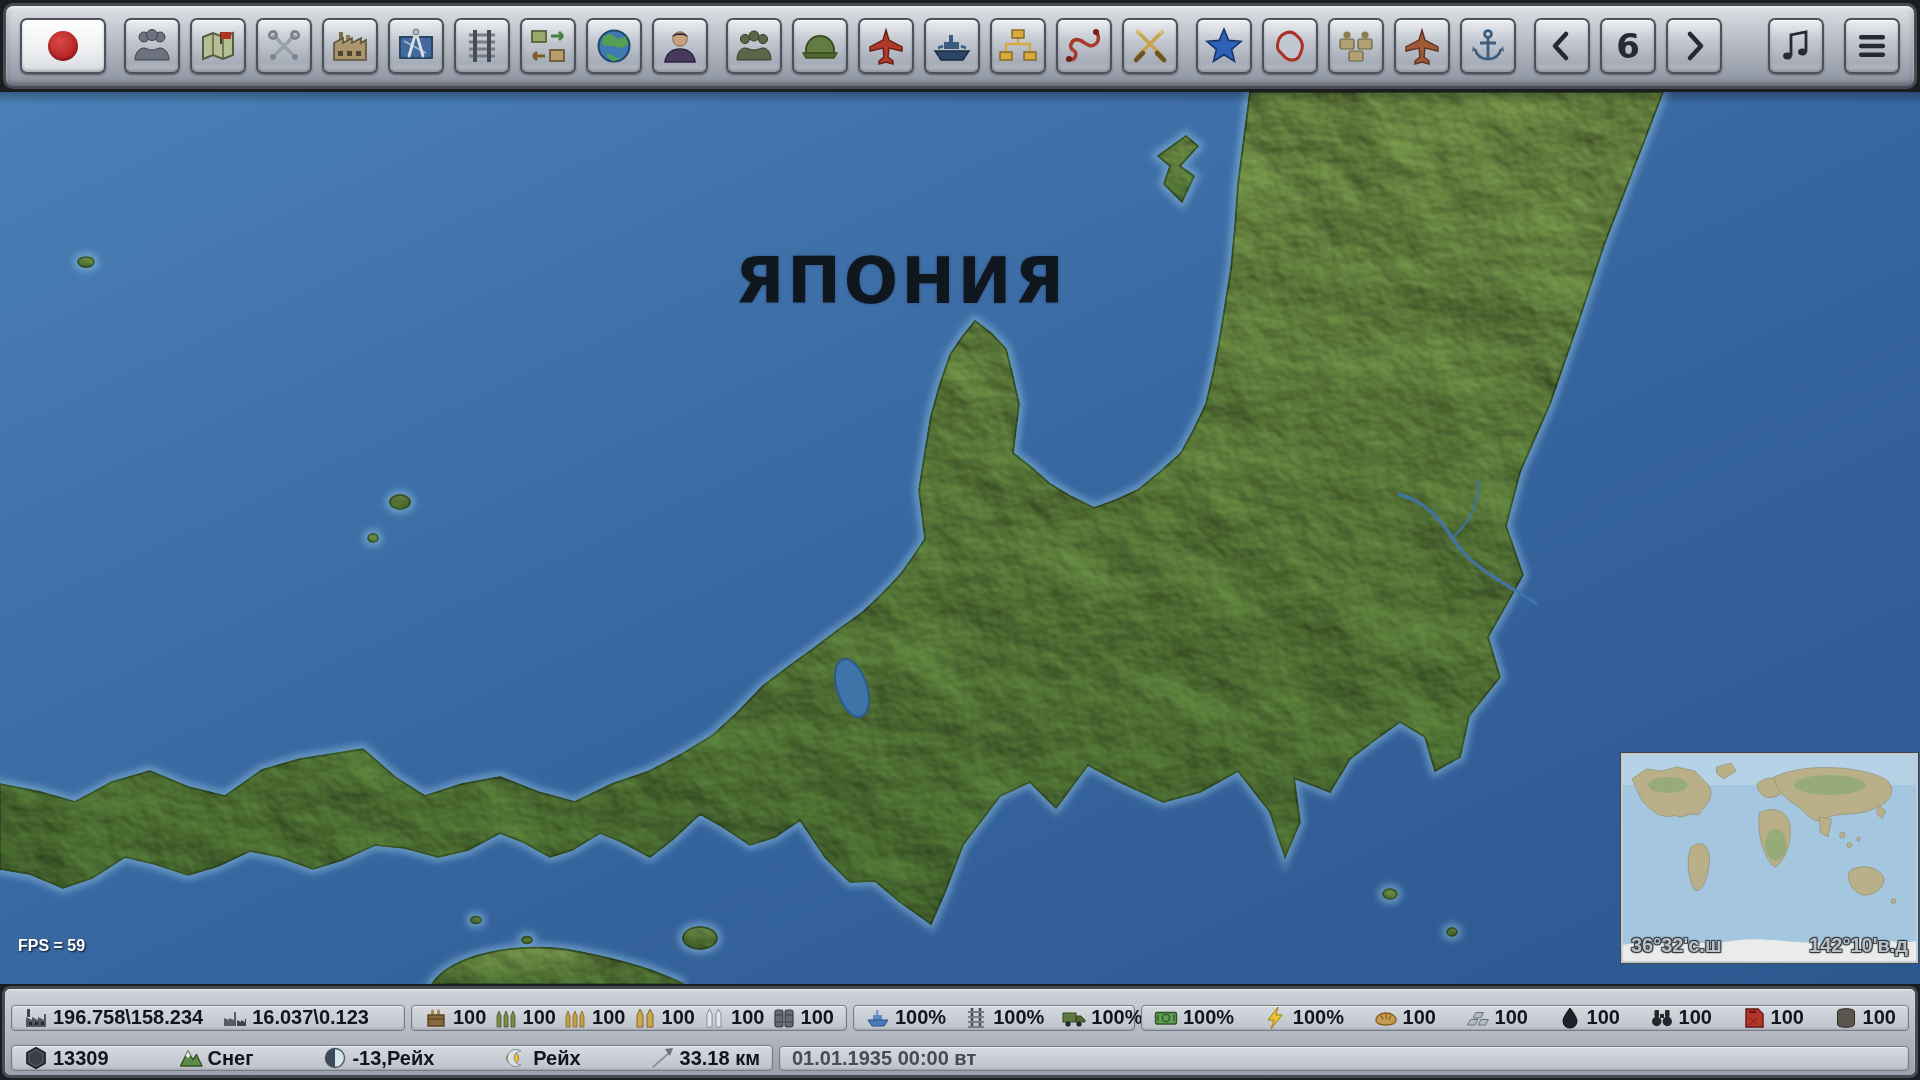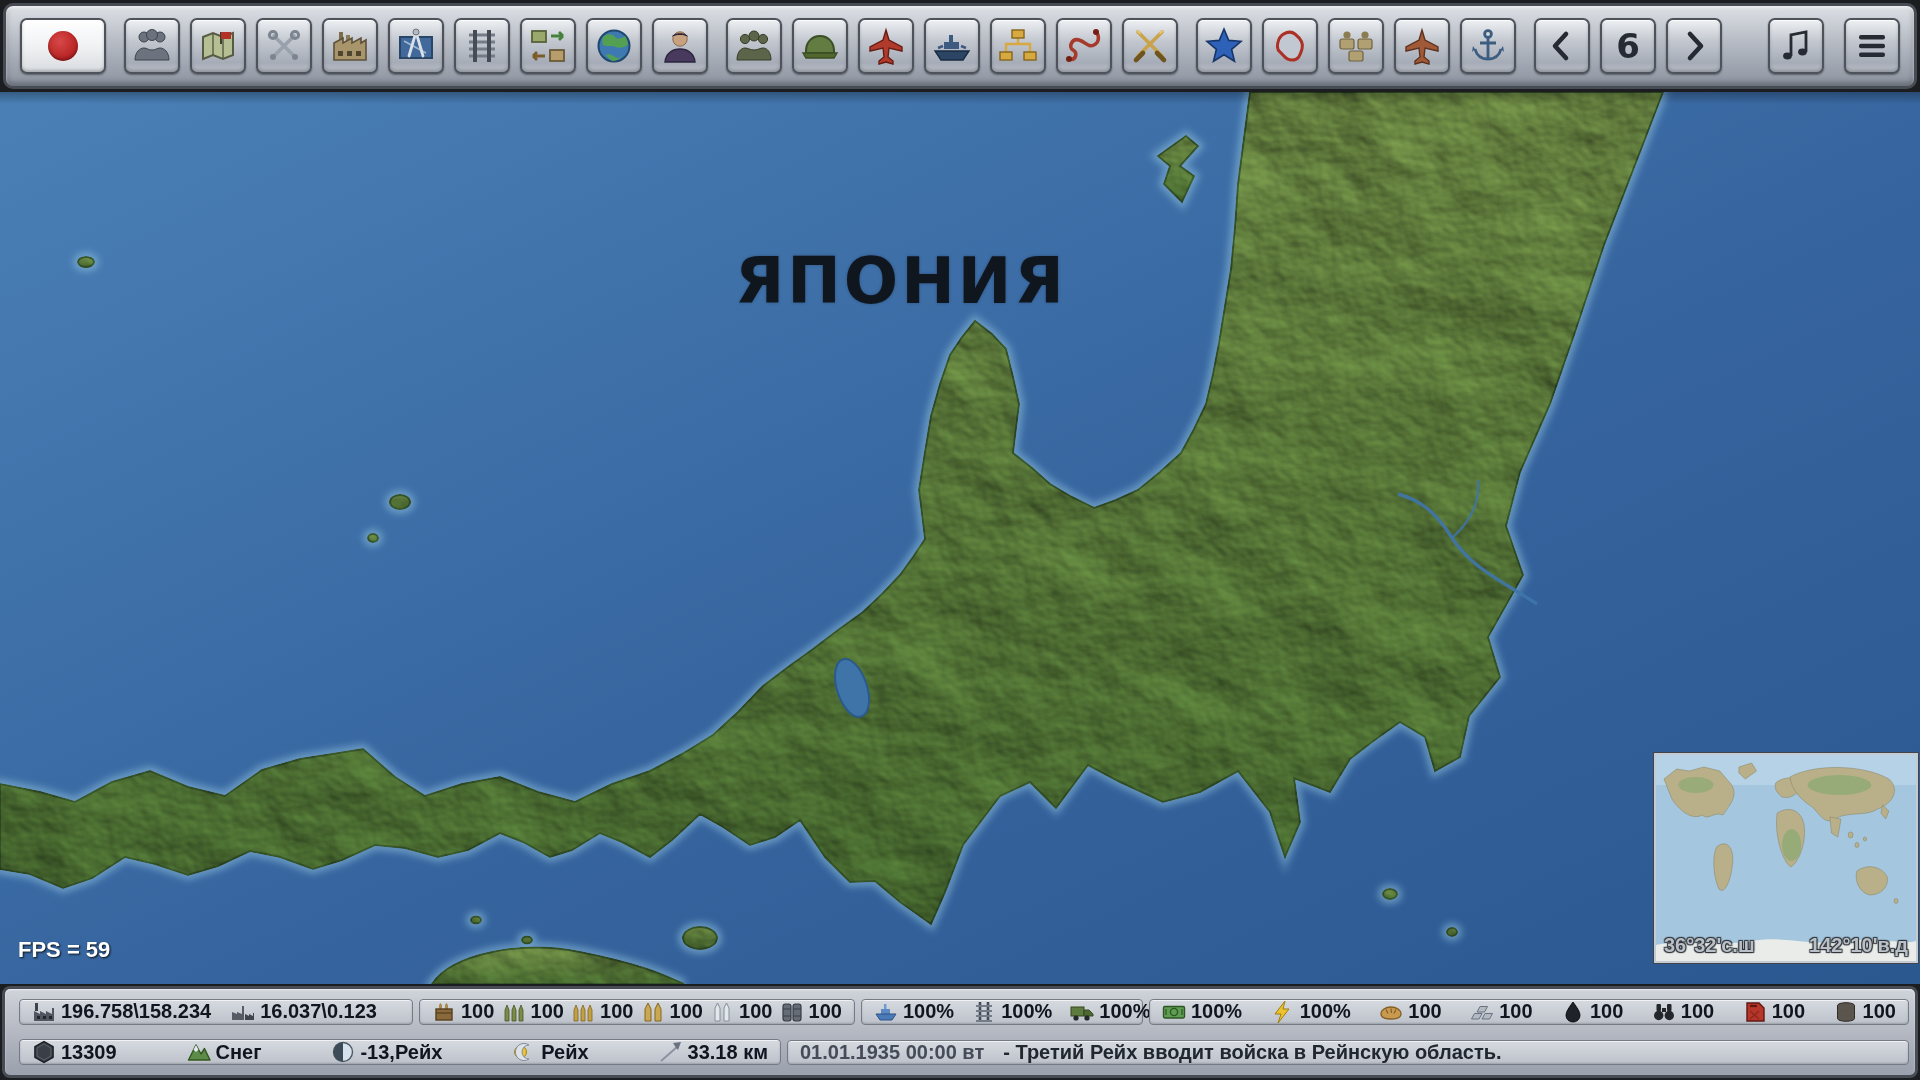--- a/index.html
+++ b/index.html
@@ -30,39 +30,39 @@
 
   
   .map{position:absolute;top:92px;left:0;width:1920px;height:892px;
     background:linear-gradient(155deg,#4a80b6,#36649e 55%,#2c5890);}
   .map::after{content:"";position:absolute;left:0;top:0;right:0;height:12px;
     background:linear-gradient(rgba(0,0,0,.28),rgba(0,0,0,0));pointer-events:none;}
   .mapcanvas{position:absolute;left:0;top:0;width:100%;height:100%;}
   .country-label{position:absolute;left:735px;top:152px;font-size:64px;font-weight:bold;
     letter-spacing:3px;color:rgba(12,16,20,.9);font-family:"DejaVu Sans",sans-serif;
     text-shadow:0 0 3px rgba(20,30,40,.35);}
-  .fps{position:absolute;left:18px;top:845px;font-size:22px;font-weight:bold;color:#ffffff;
+  .fps{position:absolute;left:18px;top:845px;font-size:16px;font-weight:bold;color:#ffffff;
     text-shadow:1px 1px 2px rgba(0,0,0,.85);}
 
   
-  .minimap{position:absolute;right:2px;top:661px;width:264px;height:210px;box-sizing:border-box;
+  .minimap{position:absolute;right:2px;top:661px;width:297px;height:210px;box-sizing:border-box;
     border:2px solid #c6cbd2;outline:1px solid #41464e;background:#9cc0da;cursor:pointer;}
   .minimap svg{width:100%;height:100%;display:block;}
   .mm-coord{position:absolute;bottom:4px;font-size:20px;font-weight:bold;color:#b9c0c7;
     text-shadow:1px 1px 1px #2e3338,-1px -1px 1px #2e3338,1px -1px 1px #2e3338,-1px 1px 1px #2e3338;}
   .mm-lat{left:8px;}
   .mm-lon{right:8px;}
 
   
   .footer{position:absolute;left:0;top:984px;width:1920px;height:96px;background:#1b1d21;box-sizing:border-box;padding:2px;}
   .footer-inner{height:100%;box-sizing:border-box;border:3px solid #464b54;border-radius:8px;
     background:linear-gradient(#cfd3da,#aeb3bd 60%,#9aa0ac);
     box-shadow:inset 0 1px 2px rgba(255,255,255,.6);
     display:flex;flex-direction:column;gap:3px;padding:4px 6px;}
-  .sb-row{flex:1;display:flex;gap:6px;align-items:center;min-height:0;margin-left:8px;}
+  .sb-row{flex:1;display:flex;gap:6px;align-items:flex-end;min-height:0;}
   .sb-group{display:flex;align-items:center;box-sizing:border-box;padding:0 12px;border:1px solid #757b85;border-radius:4px;
     background:linear-gradient(#d6dae0,#bdc2cb);
     box-shadow:inset 0 1px 0 rgba(255,255,255,.65), inset 0 -1px 2px rgba(0,0,0,.18);}
   .sb-item{display:flex;align-items:center;gap:5px;white-space:nowrap;}
   .sb-item .icon{width:24px;height:24px;flex:none;}
   .sb-value{font-size:20px;font-weight:bold;color:#10151f;white-space:nowrap;}
   .g-production{width:394px;gap:20px;}
   .g-munitions{width:436px;justify-content:space-between;}
   .g-transport{width:282px;gap:18px;}
   .g-economy{flex:1;justify-content:space-between;}
@@ -696,19 +696,18 @@
                 <svg viewBox="0 0 24 24">
                   <path d="M2 21L18 7" stroke="#8a93a0" stroke-width="2"></path>
                   <path d="M14 3l8-1-3 8-2.5-3z" fill="#6a7280"></path>
                 </svg>
               </span>
               <span class="sb-value">33.18 км</span>
             </span>
           </div>
         <div class="sb-group g-event">
           <span class="sb-value ev-time">01.01.1935 00:00 вт</span>
-          <span class="sb-value ev-msg">- Третий Рейх вводит войска в Рейнскую область.</span>
         </div>
       </div>
     </div>
   </div>
 
 </div>
 
 </body></html>

